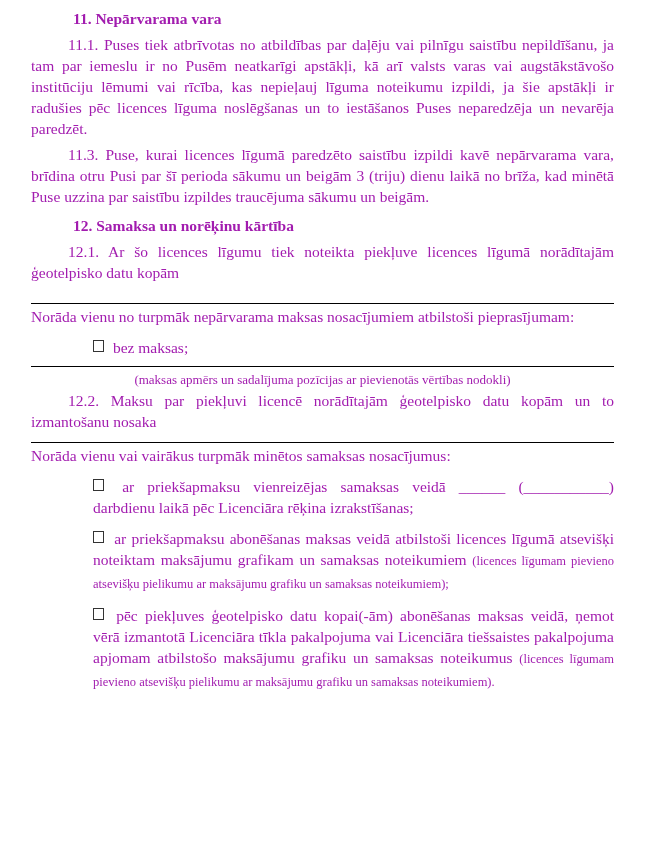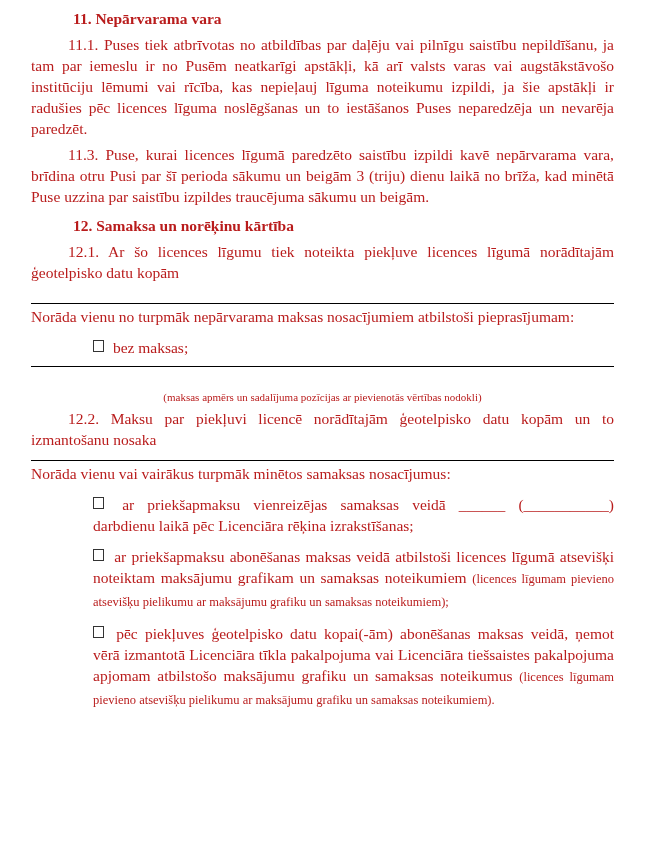--- a/index.html
+++ b/index.html
@@ -7,21 +7,21 @@
     padding: 0;
     background: #ffffff;
   }
   .page {
     width: 645px;
     box-sizing: border-box;
     padding: 8px 31px 12px 31px;
     font-family: "Liberation Serif", "DejaVu Serif", serif;
     font-size: 15.5px;
     line-height: 21px;
-    color: #b91c1c;
+    color: #a21caf;
     background: #ffffff;
   }
   .heading {
     font-weight: bold;
     text-indent: 42px;
     margin: 0 0 5px 0;
   }
   .mt-lg { margin-top: 8px; }
   .para {
     text-align: justify;
@@ -37,23 +37,23 @@
     margin: 10px 0 0 62px;
   }
   .rule {
     height: 0;
     border-bottom: 1px solid #000;
   }
   .rule-1 { margin-top: 20px; }
   .rule-2 { margin-top: 8px; }
   .rule-3 { margin-top: 10px; }
   .caption {
-    font-size: 11px;
+    font-size: 13px;
     text-align: center;
-    margin-top: 20px;
+    margin-top: 2px;
   }
   .small {
     font-size: 12.5px;
   }
   .para-after-caption { }
   .cb {
     display: inline-block;
     width: 9px;
     height: 10px;
     border: 1px solid #333;

